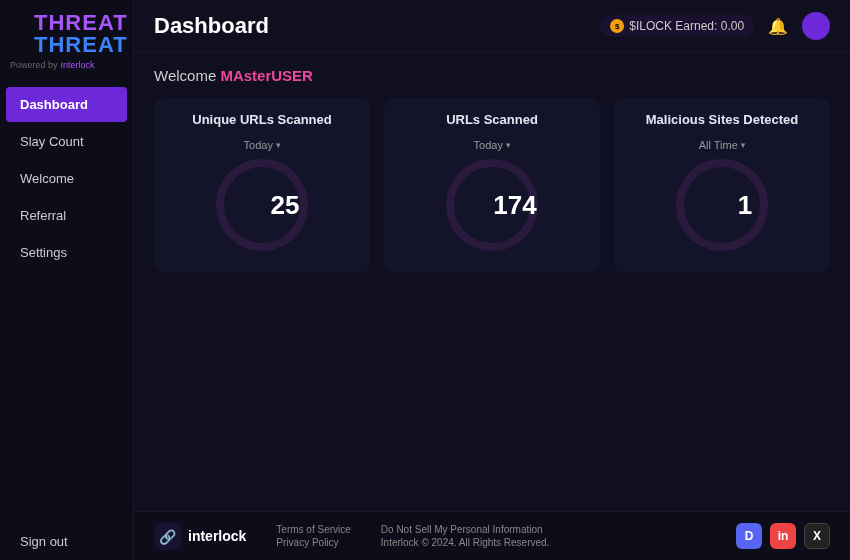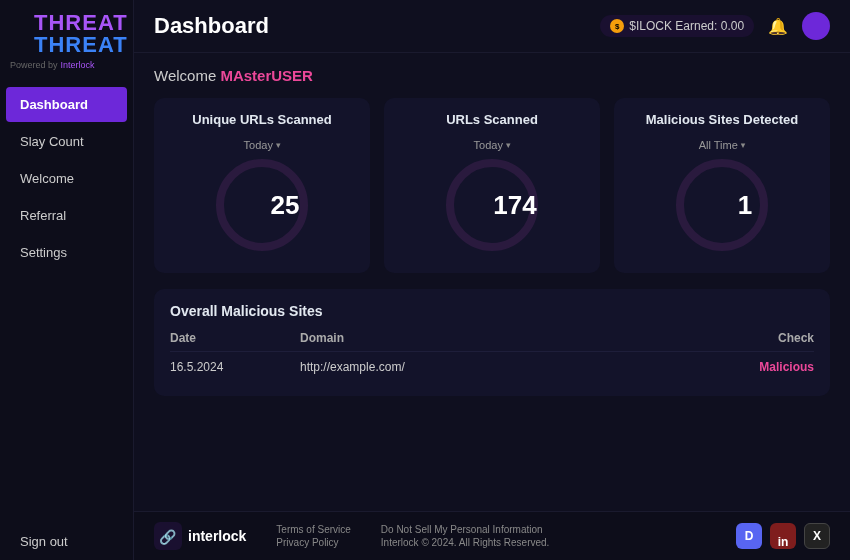--- a/index.html
+++ b/index.html
@@ -303,21 +303,21 @@
       border-radius: 6px;
       display: flex;
       align-items: center;
       justify-content: center;
       font-size: 12px;
       font-weight: 900;
       cursor: pointer;
       color: #fff;
     }
     .discord-btn { background: #5865f2; }
-    .linkedin-btn { background: #7f1d1d; align-items: flex-end; }
+    .linkedin-btn { background: #ef4444; }
     .x-btn { background: #222; border: 1px solid #444; }
 
     
     .content::-webkit-scrollbar { width: 4px; }
     .content::-webkit-scrollbar-track { background: transparent; }
     .content::-webkit-scrollbar-thumb { background: #3a1a5e; border-radius: 2px; }
   </style>
 </head>
 <body>
 
@@ -432,33 +432,20 @@
             </defs>
             <circle class="donut-bg" cx="50" cy="50" r="42"></circle>
             <circle class="donut-fill" cx="50" cy="50" r="42" stroke="url(#purpleGrad3)" stroke-dasharray="22 241.73" stroke-dashoffset="0"></circle>
           </svg>
           <div class="donut-number">1</div>
         </div>
       </div>
 
     </div>
 
-    <div class="malicious-table-section">
-      <div class="table-section-title">Overall Malicious Sites</div>
-      <div class="table-header">
-        <div class="col-date">Date</div>
-        <div class="col-domain">Domain</div>
-        <div class="col-check">Check</div>
-      </div>
-      <div class="table-row">
-        <div class="col-date">16.5.2024</div>
-        <div class="col-domain" style="color:#ccc; cursor:pointer;">http://example.com/</div>
-        <div class="col-check-val">Malicious</div>
-      </div>
-    </div>
 
   </div>
 
   <div class="footer">
     <div class="footer-logo">
       <svg class="footer-logo-icon" viewBox="0 0 28 28" fill="none">
         <rect width="28" height="28" rx="6" fill="#1a1030"></rect>
         <text x="5" y="20" font-size="14" fill="#a855f7" font-weight="900">🔗</text>
       </svg>
       <span class="footer-brand">interlock</span>

